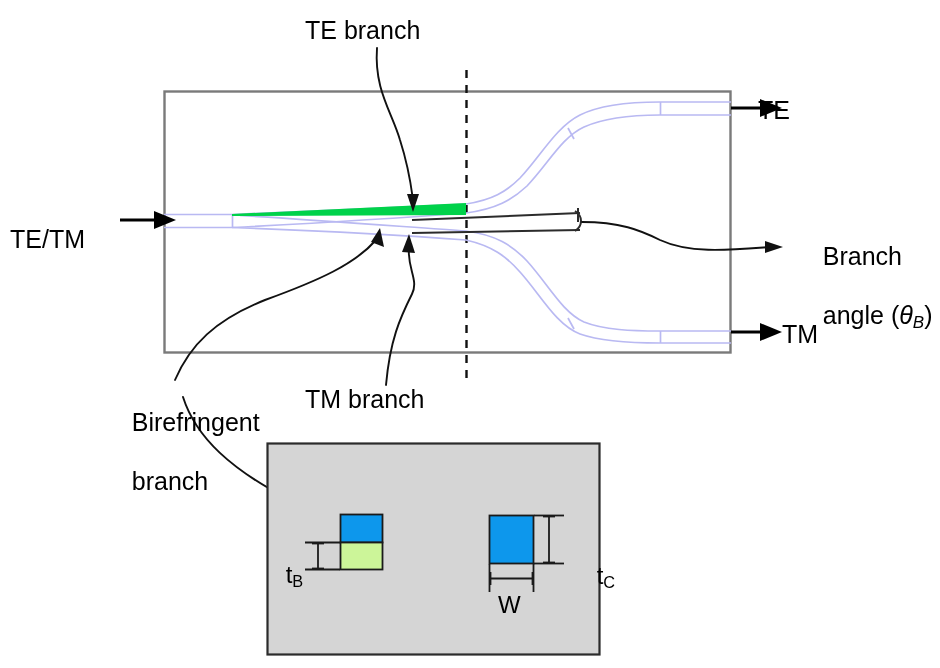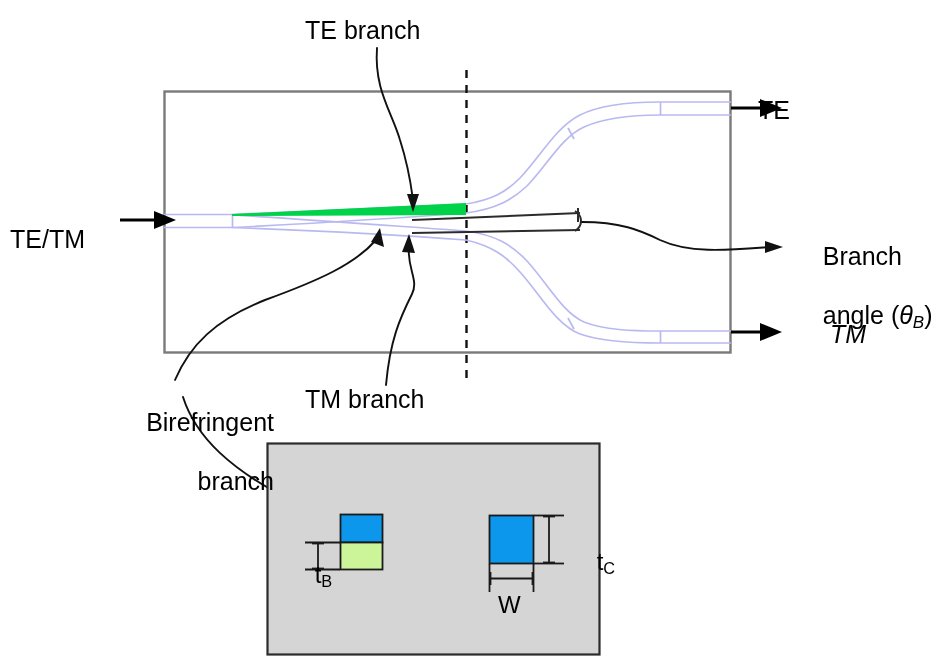--- a/index.html
+++ b/index.html
@@ -131,37 +131,37 @@
       </g>
     </g>
   </svg>
 
   <div class="lbl lbl-lg" style="left:305px;top:16px;">TE branch</div>
 
   <div class="lbl lbl-lg" style="left:10px;top:205px;margin-top:20px;">TE/TM</div>
 
   <div class="lbl lbl-lg" style="left:758px;top:96px;">TE</div>
 
-  <div class="lbl lbl-lg" style="left:830px;top:320px;font-style:italic;">TM</div>
+  <div class="lbl lbl-lg" style="left:782px;top:320px;">TM</div>
 
   <div class="lbl lbl-lg" style="left:795px;top:212px;">
     <span>Branch</span><br>
     <span>angle (</span><span class="ital">θ</span><span class="sub ital">B</span><span>)</span>
   </div>
 
   <div class="lbl lbl-lg" style="left:305px;top:385px;">TM branch</div>
 
-  <div class="lbl lbl-lg" style="left:84px;top:378px;text-align:right;width:190px;">
+  <div class="lbl lbl-lg" style="left:104px;top:378px;text-align:left;width:190px;">
     <span>Birefringent</span><br>
     <span>branch</span>
   </div>
 
-  <div class="lbl lbl-md" style="left:288px;top:533px;">
+  <div class="lbl lbl-md" style="left:259px;top:533px;">
     <span>t</span><span class="sub">B</span>
   </div>
 
-  <div class="lbl lbl-md" style="left:570px;top:520px;">
+  <div class="lbl lbl-md" style="left:570px;top:534px;">
     <span>t</span><span class="sub">C</span>
   </div>
 
   <div class="lbl lbl-md" style="left:498px;top:591px;">W</div>
 
 </div>
 
 </body></html>

